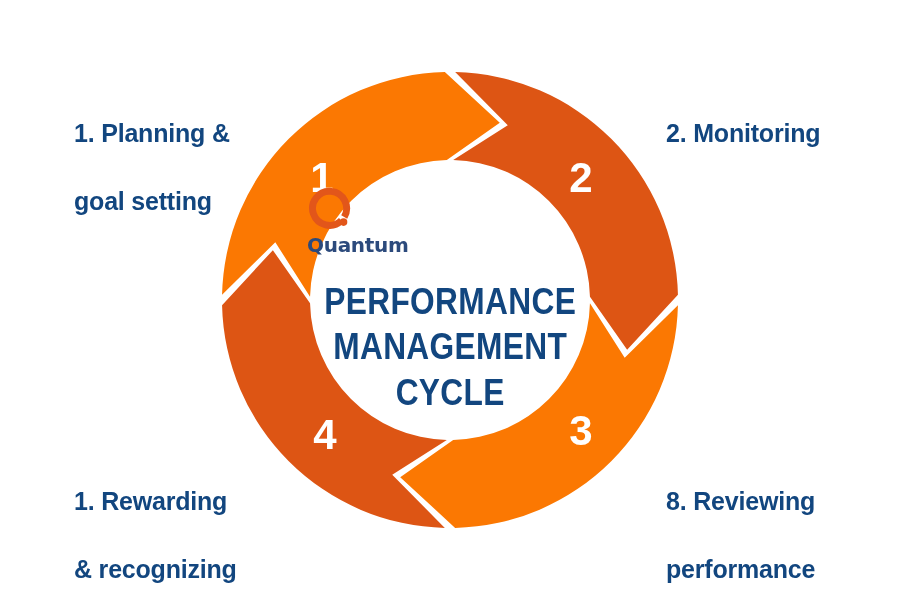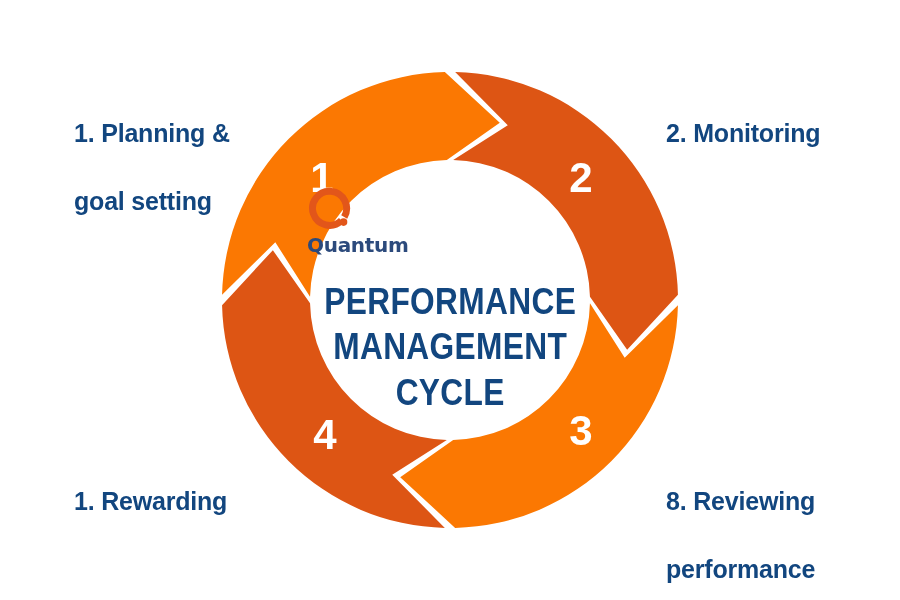--- a/index.html
+++ b/index.html
@@ -126,20 +126,21 @@
     <div>2. Monitoring</div>
   </div>
 
   <div class="outer-label lbl-3">
     <div>8. Reviewing</div>
     <div>performance</div>
   </div>
 
   <div class="outer-label lbl-4">
     <div>1. Rewarding</div>
+    <div>&amp; recognizing</div>
     
   </div>
 
   <div class="center-stack">
     <svg class="logo-mark" viewBox="0 0 100 100" xmlns="http://www.w3.org/2000/svg">
       <path d="M 78.2 71.5
                A 37 37 0 1 0 71.0 78.4" fill="none" stroke="#e2561a" stroke-width="15" stroke-linecap="butt" transform="rotate(-8 50 50)"></path>
       <circle cx="79.5" cy="78.5" r="8.2" fill="#e2561a"></circle>
     </svg>
 

